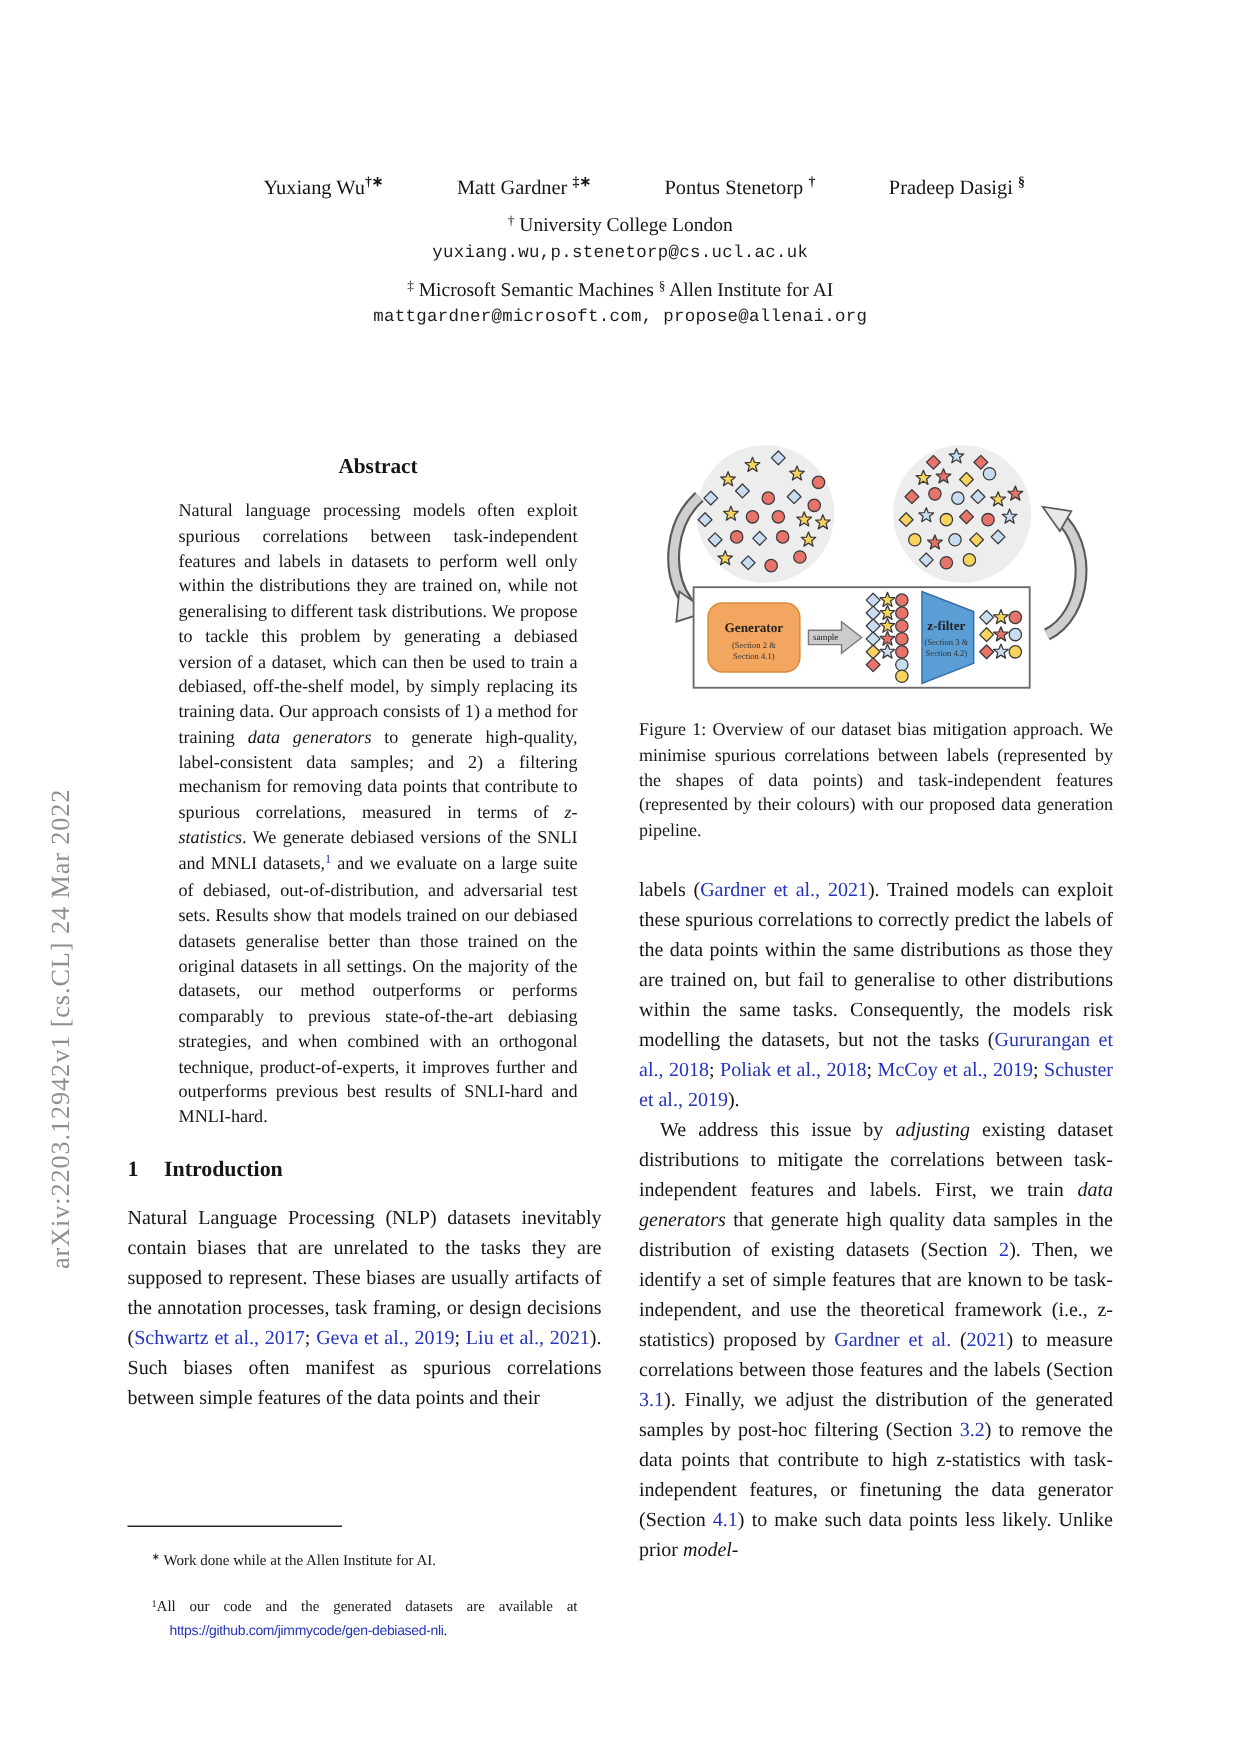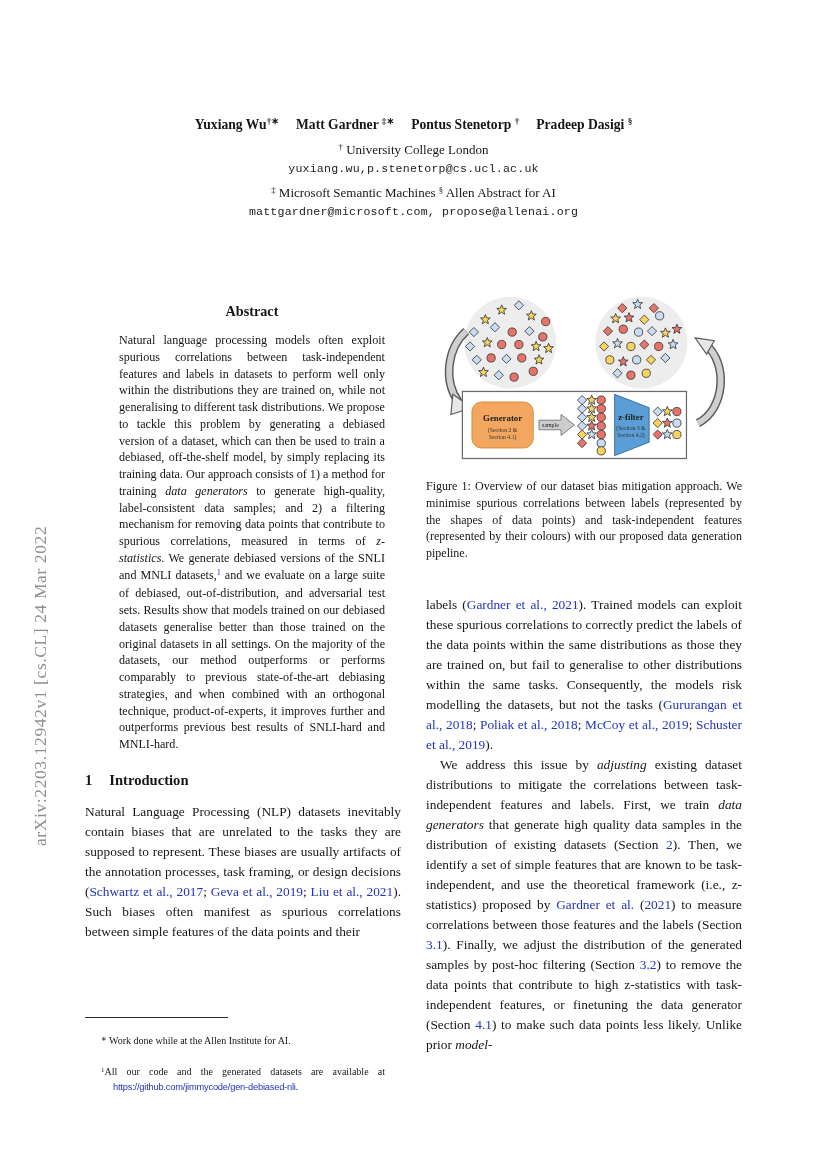--- a/index.html
+++ b/index.html
@@ -38,48 +38,48 @@
   
   .body-par{font-size:13.35px;line-height:20px;text-align:justify;text-justify:inter-word;margin:0;}
   .col-left .body-par{margin-top:13px;}
   .indent{text-indent:14px;}
   
   .footnotes{position:absolute;left:85px;top:1017px;width:316px;}
   .footnote-rule{width:143px;border-top:1.1px solid #2a2a2a;margin-bottom:4px;}
   .footnote{font-size:10px;line-height:14px;text-align:justify;margin:16px;}
   
   .fig-caption{font-size:12px;line-height:16.8px;text-align:justify;margin-top:7px;}
-  .col-right .body-par.first{margin-top:33px;}
+  .col-right .body-par.first{margin-top:21px;}
   
   .seg-i{font-style:italic;}
   .seg-l{color:var(--link);}
   .seg-ml{font-family:Liberation Sans, sans-serif;font-size:.93em;letter-spacing:-.2px;color:var(--link);padding-left:12px;}
   .seg-sup{font-size:.68em;position:relative;top:-.45em;}
   .seg-supl{font-size:.68em;position:relative;top:-.45em;color:var(--link);}
-  .seg-b{font-weight:bold;}
+  .seg-b{font-weight:normal;margin-left:32px;}
   .seg-bsup{font-weight:bold;font-size:.68em;position:relative;top:-.5em;}
   .seg-gap{display:inline-block;width:17px;}
   
   .fig-svg{display:block;}
   .fig-label-big{font-family:"Liberation Serif",serif;font-weight:bold;font-size:9.2px;fill:#222;}
   .fig-label-small{font-family:"Liberation Serif",serif;font-size:6px;fill:#333;}
   .fig-label-sample{font-family:"Liberation Serif",serif;font-size:6.2px;fill:#222;}
 </style>
 </head>
 <body>
 
 <div class="page">
 
   <div class="arxiv-banner">arXiv:2203.12942v1  [cs.CL]  24 Mar 2022</div>
 
   <div class="header">
     <div class="authors"><span class="seg-b">Yuxiang Wu</span><span class="seg-bsup">†∗</span><span class="seg-gap"></span><span class="seg-b">Matt Gardner </span><span class="seg-bsup">‡∗</span><span class="seg-gap"></span><span class="seg-b">Pontus Stenetorp </span><span class="seg-bsup">†</span><span class="seg-gap"></span><span class="seg-b">Pradeep Dasigi </span><span class="seg-bsup">§</span></div>
     <div class="affil"><span class="seg-sup">†</span><span class="seg-p"> University College London</span></div>
     <div class="email">yuxiang.wu,p.stenetorp@cs.ucl.ac.uk</div>
-    <div class="affil"><span class="seg-sup">‡</span><span class="seg-p"> Microsoft Semantic Machines </span><span class="seg-sup">§</span><span class="seg-p"> Allen Abstract for AI</span></div>
+    <div class="affil"><span class="seg-sup">‡</span><span class="seg-p"> Microsoft Semantic Machines </span><span class="seg-sup">§</span><span class="seg-p"> Allen Institute for AI</span></div>
     <div class="email">mattgardner@microsoft.com, propose@allenai.org</div>
   </div>
 
   <div class="col-left">
     <div class="abstract-wrap">
       <h2 class="abstract-heading">Abstract</h2>
       <p class="abstract-body"><span class="seg-p">Natural language processing models often exploit spurious correlations between task-independent features and labels in datasets to perform well only within the distributions they are trained on, while not generalising to different task distributions. We propose to tackle this problem by generating a debiased version of a dataset, which can then be used to train a debiased, off-the-shelf model, by simply replacing its training data. Our approach consists of 1) a method for training </span><span class="seg-i">data generators</span><span class="seg-p"> to generate high-quality, label-consistent data samples; and 2) a filtering mechanism for removing data points that contribute to spurious correlations, measured in terms of </span><span class="seg-i">z-statistics</span><span class="seg-p">. We generate debiased versions of the SNLI and MNLI datasets,</span><span class="seg-supl">1</span><span class="seg-p"> and we evaluate on a large suite of debiased, out-of-distribution, and adversarial test sets. Results show that models trained on our debiased datasets generalise better than those trained on the original datasets in all settings. On the majority of the datasets, our method outperforms or performs comparably to previous state-of-the-art debiasing strategies, and when combined with an orthogonal technique, product-of-experts, it improves further and outperforms previous best results of SNLI-hard and MNLI-hard.</span></p>
     </div>
     <h2 class="section-heading"><span class="sec-num">1</span><span>Introduction</span></h2>
     <p class="body-par"><span class="seg-p">Natural Language Processing (NLP) datasets inevitably contain biases that are unrelated to the tasks they are supposed to represent. These biases are usually artifacts of the annotation processes, task framing, or design decisions (</span><span class="seg-l">Schwartz et al., 2017</span><span class="seg-p">; </span><span class="seg-l">Geva et al., 2019</span><span class="seg-p">; </span><span class="seg-l">Liu et al., 2021</span><span class="seg-p">). Such biases often manifest as spurious correlations between simple features of the data points and their</span></p>

